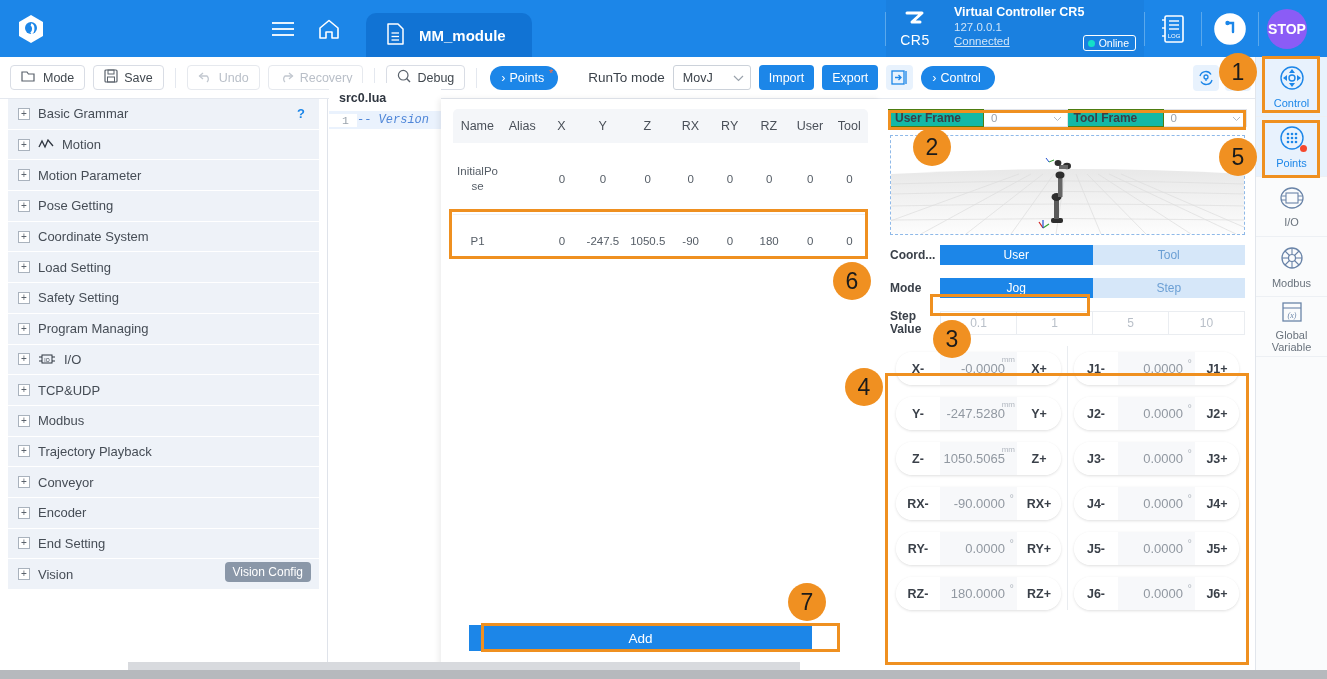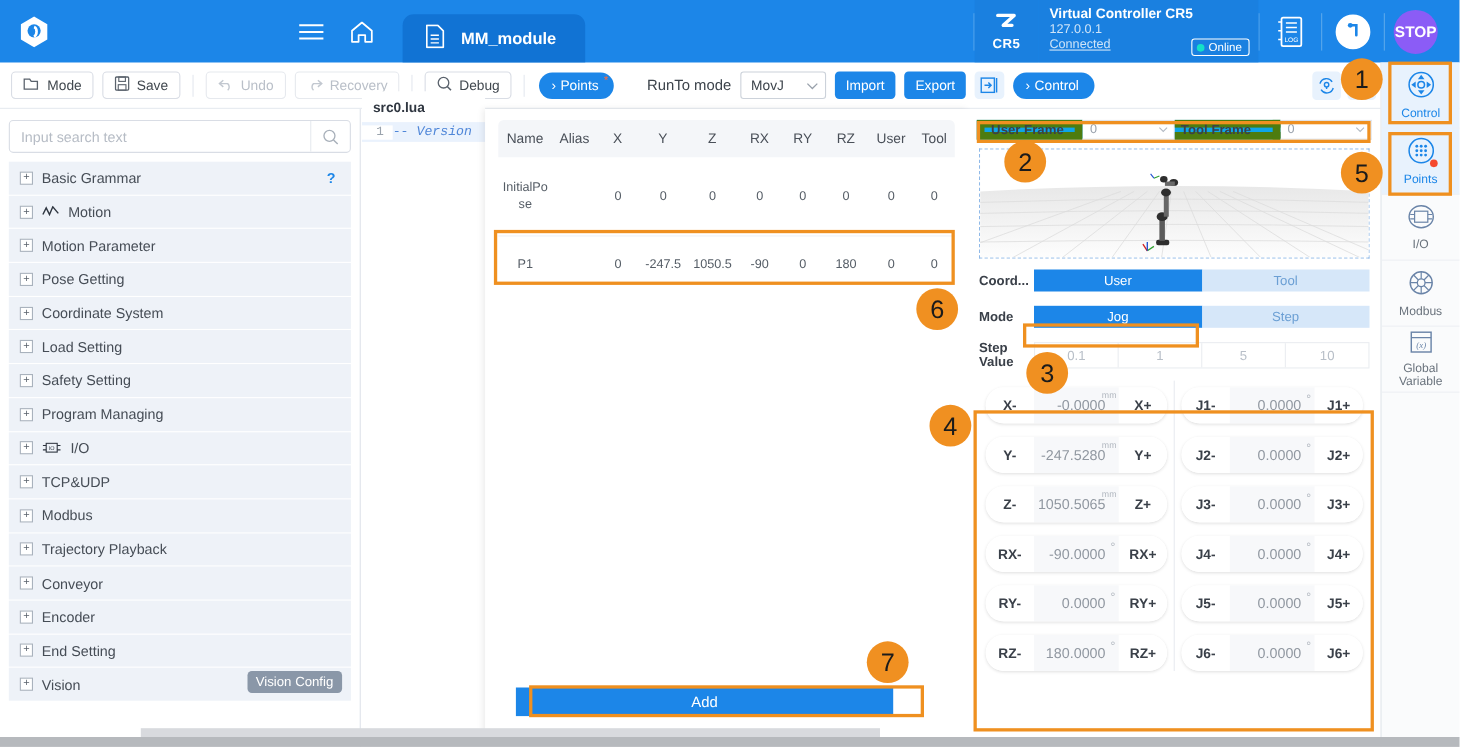--- a/index.html
+++ b/index.html
@@ -22,21 +22,21 @@
   .module-tab {
     height:44px; margin-left:14px; background:#1173d4; border-radius:10px 10px 0 0;
     display:flex; align-items:center; gap:14px; padding:0 26px 0 20px; align-self:flex-end;
   }
   .module-tab span { color:#fff; font-size:15px; font-weight:bold; }
   .ctrl-block {
     margin-left:auto; display:flex; align-items:center; height:57px;
   }
   .ctrl-robot { width:58px; height:57px; background:#1a80e0; display:flex; flex-direction:column;
      align-items:center; justify-content:center; color:#fff;}
-  .ctrl-robot .cr5 { font-size:12px; font-weight:bold; letter-spacing:.5px; margin-top:-1px;}
+  .ctrl-robot .cr5 { font-size:14px; font-weight:normal; letter-spacing:.5px; margin-top:-1px;}
   .ctrl-info { background:#1a80e0; height:57px; padding:5px 12px 5px 10px; width:200px; position:relative;}
   .ctrl-title { color:#fff; font-size:12.5px; font-weight:bold; line-height:15px;}
   .ctrl-ip { color:#cfe4f8; font-size:11.5px; line-height:14px;}
   .ctrl-conn { color:#cfe4f8; font-size:11.5px; line-height:14px; text-decoration:underline;}
   .online-badge {
     position:absolute; right:8px; bottom:6px; border:1px solid #fff; border-radius:3px;
     color:#fff; font-size:10.5px; padding:1px 6px 1px 4px; display:flex; align-items:center; gap:4px;
     background:#1a80e0;
   }
   .online-dot { width:7px; height:7px; border-radius:50%; background:#14e0c8; display:inline-block;}
@@ -114,22 +114,22 @@
   .ptable .thead div { font-size:12.5px; color:#4a5059; text-align:center;}
   .prow { display:flex; align-items:center; height:72px; border-bottom:1px solid #eef1f5;}
   .prow div { font-size:11.5px; color:#555d66; text-align:center;}
   .prow.sel-row { height:52px; border:0;}
   .addbtn { position:absolute; left:28px; bottom:28px; width:343px; height:26px; background:#1c86e8;
      color:#fff; font-size:13.5px; display:flex; align-items:center; justify-content:center; cursor:pointer;}
 
   
   .rpanel { position:absolute; left:880px; top:99px; width:375px; height:580px; background:#fff;}
   .frames { display:flex; height:18px; margin:10px 8px 0; }
-  .frm-lbl { background:#0ea5e9; font-size:12px; font-weight:bold; color:#3a4049; padding:0 6px;
-     display:flex; align-items:center; width:96px; border:7px solid #4d7c0f;}
+  .frm-lbl { background:#14b8a6; font-size:12px; font-weight:bold; color:#3a4049; padding:0 6px;
+     display:flex; align-items:center; width:96px; border:1px solid #4d7c0f;}
   .frm-val { flex:1; border:1px solid #dfe3ea; border-left:0; font-size:11.5px; color:#9aa2ac;
      display:flex; align-items:center; justify-content:space-between; padding:0 5px 0 7px; cursor:pointer;}
   .view3d { margin:8px 10px 0; height:100px; border:1px dashed #8fb9e8; position:relative;
      overflow:hidden; background:#fff;}
   .seg-row { display:flex; align-items:center; margin:0 10px; height:22px; }
   .seg-lbl { width:50px; font-size:12px; font-weight:bold; color:#3a4049;}
   .seg { flex:1; display:flex; height:20px; }
   .seg .opt { flex:1; display:flex; align-items:center; justify-content:center; font-size:12px; cursor:pointer;}
   .seg .opt.on { background:#1c86e8; color:#fff;}
   .seg .opt.off { background:#d6e7f9; color:#6b9fd4;}
@@ -360,29 +360,20 @@
               <line x1="12.5" y1="12.5" x2="14.2" y2="14.2"></line>
               <line x1="14.2" y1="3.8" x2="12.5" y2="5.5"></line>
               <line x1="5.5" y1="12.5" x2="3.8" y2="14.2"></line>
             </g>
           </svg>
       </div>
     </div>
   </div>
 
   <div class="sidebar">
-    <div class="search-wrap">
-      <input type="text" placeholder="Input search text" style="">
-      <div class="search-btn">
-        <svg width="15" height="15" viewBox="0 0 15 15">
-            <circle cx="6.5" cy="6.5" r="5" fill="none" stroke="#a8b0ba" stroke-width="1.2"></circle>
-            <line x1="10.2" y1="10.2" x2="14" y2="14" stroke="#a8b0ba" stroke-width="1.3"></line>
-          </svg>
-      </div>
-    </div>
     <div class="tree" id="tree-container">
         <div class="tnode">
           <span class="plus">+</span>
           <span>Basic Grammar</span>
           <span class="qmark">?</span>
         </div>
         <div class="tnode">
           <span class="plus">+</span>
           <span><svg width="16" height="10" viewBox="0 0 16 10">
               <path d="M1 8 L4 2 L7 8 L10 1 L15 7" fill="none" stroke="#2f3640" stroke-width="1.3"></path>

